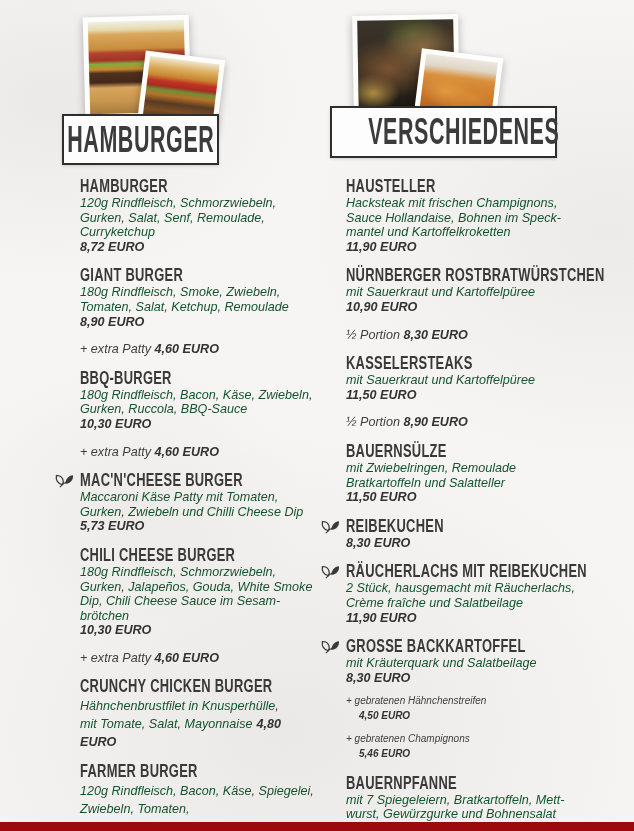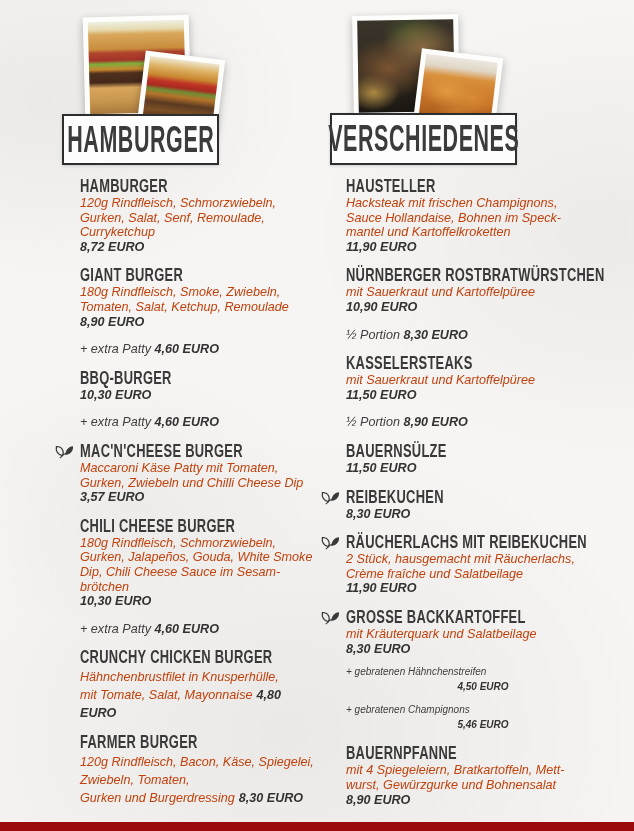--- a/index.html
+++ b/index.html
@@ -37,39 +37,39 @@
   .ph-reibe-small .img{background:
       radial-gradient(34px 22px at 34% 52%, #e09a3f, transparent 75%),
       radial-gradient(34px 22px at 70% 58%, #d88a33, transparent 75%),
       radial-gradient(28px 18px at 52% 80%, #c77a2c, transparent 75%),
       linear-gradient(180deg,#ece7df 0%,#e0d6c6 16%,#d9913c 30%,#c9742a 58%,#b5651f 82%,#9c5518 100%);}
 
   
   .header-box{position:absolute;background:#fdfdfd;border:2px solid #2e2e2e;
     display:flex;align-items:center;justify-content:center;z-index:2;box-shadow:0 1px 3px rgba(0,0,0,.15);}
   .hb-left{left:62px;top:114px;width:153px;height:47px;}
-  .hb-right{left:330px;top:113px;width:183px;height:48px;}
+  .hb-right{left:330px;top:106px;width:183px;height:48px;padding-left:40px;}
   .header-text{font-weight:700;font-size:37px;letter-spacing:1px;color:#3b3b3b;
     display:inline-block;transform:scaleX(0.58);transform-origin:center;white-space:nowrap;}
 
   
   .col{position:absolute;top:177px;z-index:2;}
   .col-left{left:80px;width:238px;}
   .col-right{left:346px;width:252px;}
   .item{margin-bottom:12px;}
   .title-row{position:relative;height:17px;margin-bottom:2px;}
   .item-title{font-weight:700;font-size:19px;letter-spacing:.4px;color:#393939;
     display:inline-block;transform:scaleX(0.68);transform-origin:left center;white-space:nowrap;line-height:17px;}
-  .desc{font-style:italic;font-size:12.6px;line-height:14.6px;color:#c2410c;white-space:pre-line;}
+  .desc{font-style:italic;font-size:12.6px;line-height:14.6px;color:#14532d;white-space:pre-line;}
   .price{font-style:italic;font-weight:700;font-size:12.6px;line-height:14.6px;color:#333;}
   .price-inline{font-style:italic;font-weight:700;font-size:12.6px;color:#333;margin-left:4px;}
   .extra{font-style:italic;font-size:12.6px;line-height:14.6px;margin-top:13px;color:#3e3e3e;}
   .extra .extra-price{font-weight:700;color:#333;}
   .addon{font-style:italic;font-size:10px;line-height:14.6px;margin-top:9px;color:#3e3e3e;}
-  .addon .addon-price{font-weight:700;margin-left:22px;color:#333;text-align:center;}
+  .addon .addon-price{font-weight:700;margin-left:13px;color:#333;}
   .leaf{position:absolute;left:-26px;top:0;width:21px;height:17px;}
 
   
   .bottom-bar{position:absolute;left:0;right:0;top:822px;height:9px;background:#9b0b0e;z-index:3;}
 </style>
 </head>
 <body>
 
 <div class="page">
 
@@ -106,36 +106,38 @@
     <div class="item">
       <div class="title-row"><span class="item-title">GIANT BURGER</span></div>
       <div class="desc">180g Rindfleisch, Smoke, Zwiebeln,
 Tomaten, Salat, Ketchup, Remoulade</div>
       <div class="price">8,90 EURO</div>
       <div class="extra"><span>+ extra Patty</span> <span class="extra-price">4,60 EURO</span></div>
     </div>
 
     <div class="item">
       <div class="title-row"><span class="item-title">BBQ-BURGER</span></div>
+      <div class="desc">180g Rindfleisch, Bacon, Käse, Zwiebeln,
+Gurken, Ruccola, BBQ-Sauce</div>
       <div class="price">10,30 EURO</div>
       <div class="extra"><span>+ extra Patty</span> <span class="extra-price">4,60 EURO</span></div>
     </div>
 
     <div class="item">
       <div class="title-row">
         <span class="leaf"><svg width="21" height="17" viewBox="0 0 24 20">
               <path d="M9.5 16 C4 15,1.5 10.5,2.5 5.5 C7.5 5,10.5 8,10.6 13 Z" fill="none" stroke="#3a3a3a" stroke-width="1.5"></path>
               <path d="M13 15.5 C13.2 9.5,16.5 5.5,22 5 C22.5 10.5,19 14.5,13.5 15.3 Z" fill="#3a3a3a"></path>
               <path d="M6.5 19 C9.5 15.5,14 12.5,18.5 10.5" fill="none" stroke="#3a3a3a" stroke-width="1.2"></path>
             </svg></span>
         <span class="item-title">MAC'N'CHEESE BURGER</span>
       </div>
       <div class="desc">Maccaroni Käse Patty mit Tomaten,
 Gurken, Zwiebeln und Chilli Cheese Dip</div>
-      <div class="price">3,57 EURO</div>
+      <div class="price">5,73 EURO</div>
     </div>
 
     <div class="item">
       <div class="title-row"><span class="item-title">CHILI CHEESE BURGER</span></div>
       <div class="desc">180g Rindfleisch, Schmorzwiebeln,
 Gurken, Jalapeños, Gouda, White Smoke
 Dip, Chili Cheese Sauce im Sesam-
 brötchen</div>
       <div class="price">10,30 EURO</div>
       <div class="extra"><span>+ extra Patty</span> <span class="extra-price">4,60 EURO</span></div>
@@ -175,20 +177,22 @@
 
     <div class="item">
       <div class="title-row"><span class="item-title">KASSELERSTEAKS</span></div>
       <div class="desc">mit Sauerkraut und Kartoffelpüree</div>
       <div class="price">11,50 EURO</div>
       <div class="extra"><span>½ Portion</span> <span class="extra-price">8,90 EURO</span></div>
     </div>
 
     <div class="item">
       <div class="title-row"><span class="item-title">BAUERNSÜLZE</span></div>
+      <div class="desc">mit Zwiebelringen, Remoulade
+Bratkartoffeln und Salatteller</div>
       <div class="price">11,50 EURO</div>
     </div>
 
     <div class="item">
       <div class="title-row">
         <span class="leaf"><svg width="21" height="17" viewBox="0 0 24 20">
               <path d="M9.5 16 C4 15,1.5 10.5,2.5 5.5 C7.5 5,10.5 8,10.6 13 Z" fill="none" stroke="#3a3a3a" stroke-width="1.5"></path>
               <path d="M13 15.5 C13.2 9.5,16.5 5.5,22 5 C22.5 10.5,19 14.5,13.5 15.3 Z" fill="#3a3a3a"></path>
               <path d="M6.5 19 C9.5 15.5,14 12.5,18.5 10.5" fill="none" stroke="#3a3a3a" stroke-width="1.2"></path>
             </svg></span>
@@ -227,21 +231,21 @@
         <div class="addon-price">4,50 EURO</div>
       </div>
       <div class="addon">
         <div>+ gebratenen Champignons</div>
         <div class="addon-price">5,46 EURO</div>
       </div>
     </div>
 
     <div class="item">
       <div class="title-row"><span class="item-title">BAUERNPFANNE</span></div>
-      <div class="desc">mit 4 Spiegeleiern, Bratkartoffeln, Mett-
+      <div class="desc">mit 7 Spiegeleiern, Bratkartoffeln, Mett-
 wurst, Gewürzgurke und Bohnensalat</div>
       <div class="price">8,90 EURO</div>
     </div>
 
   </div>
 
   <div class="bottom-bar"></div>
 </div>
 
 </body></html>

